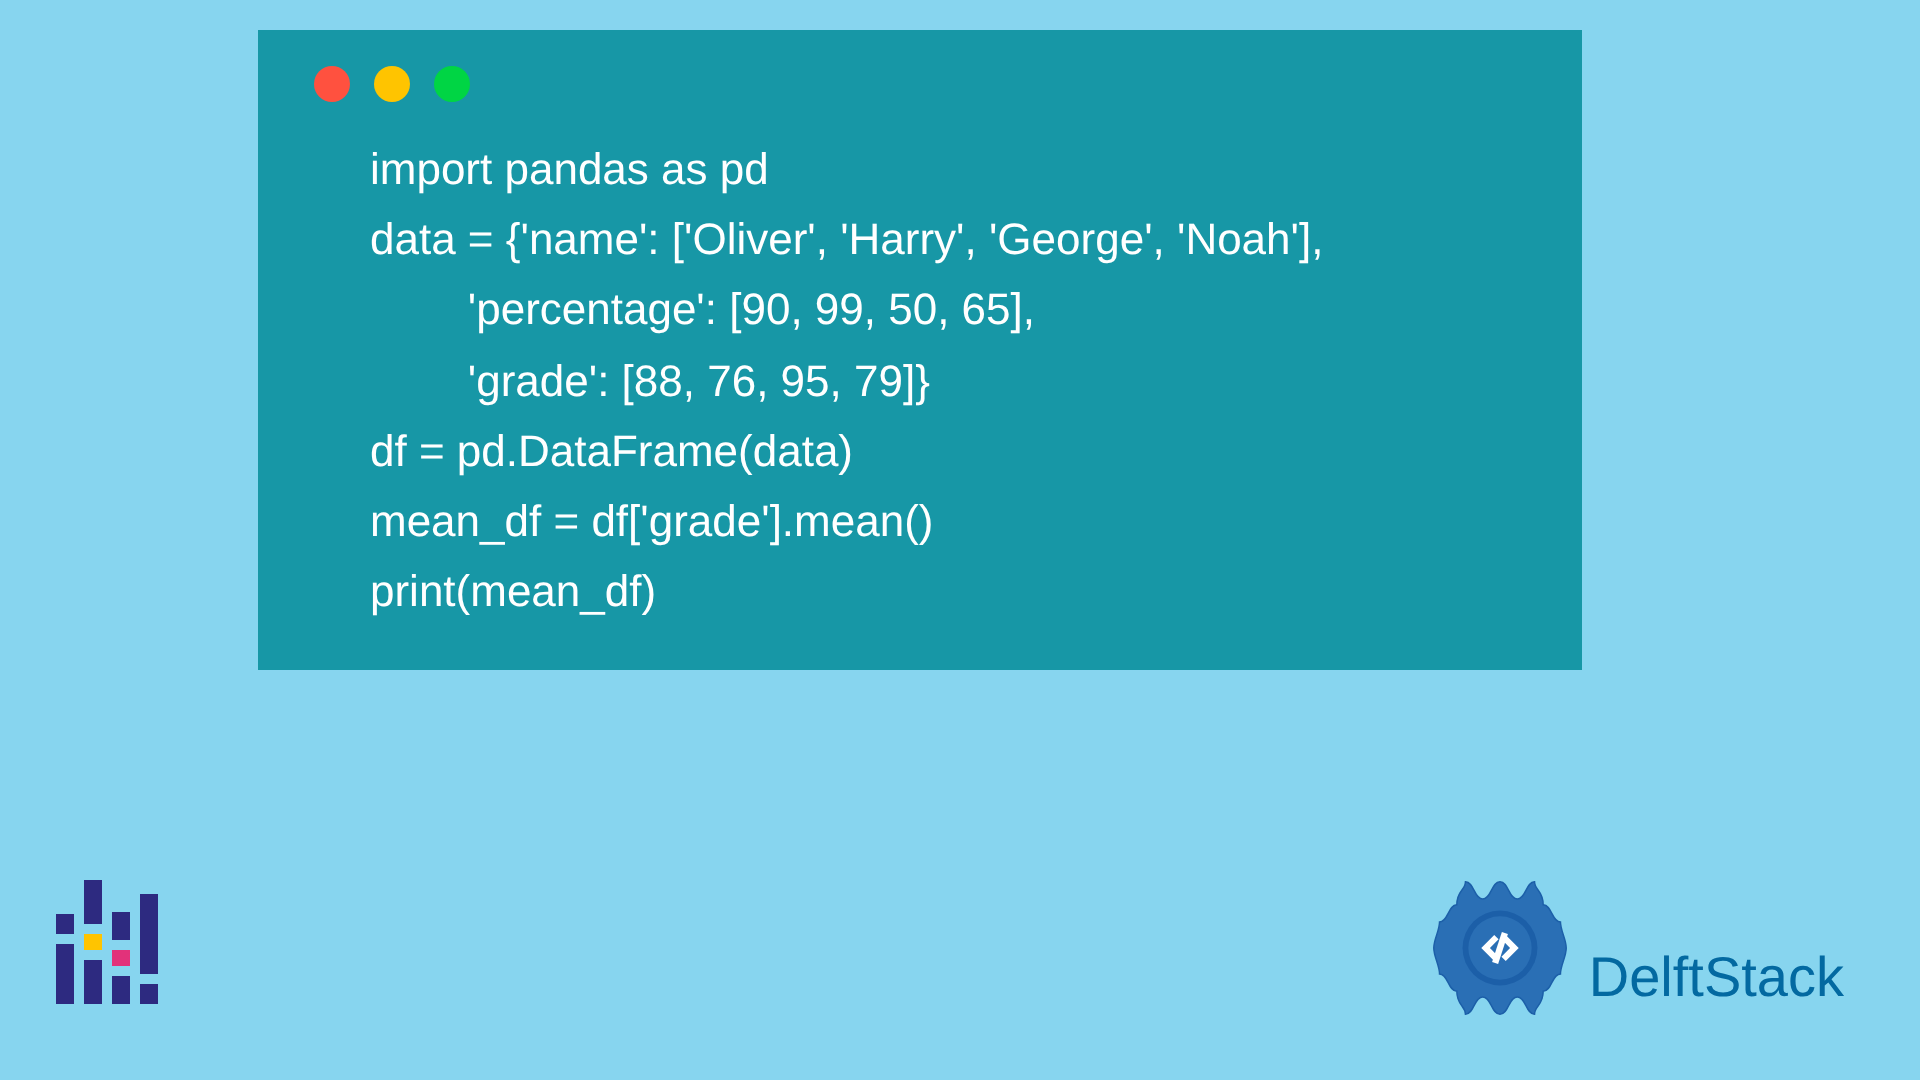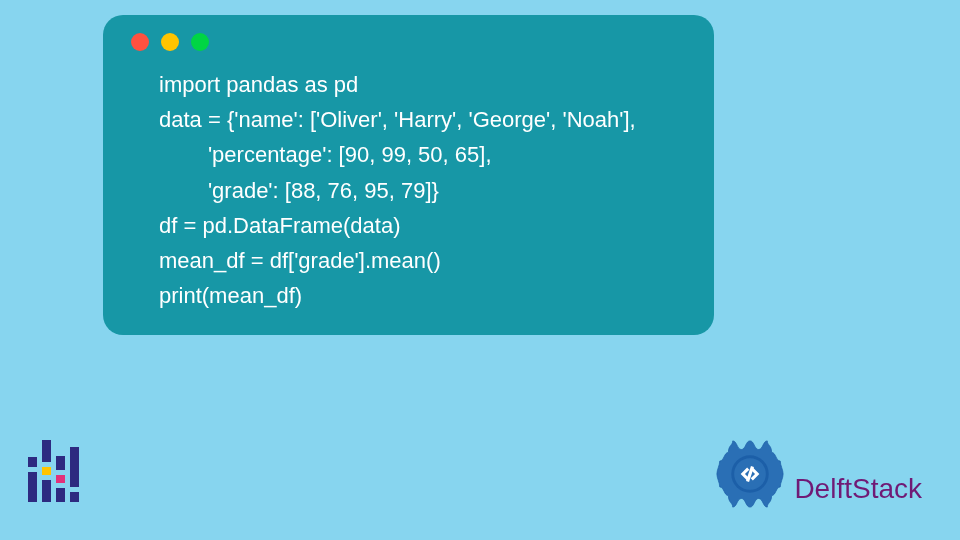--- a/index.html
+++ b/index.html
@@ -6,25 +6,25 @@
   body {
     width: 960px;
     height: 540px;
     background: #87d5ef;
     position: relative;
     font-family: Arial, Helvetica, sans-serif;
     overflow: hidden;
   }
   .code-block {
     position: absolute;
-    left: 103px;
+    left: 129px;
     top: 15px;
-    width: 611px;
+    width: 662px;
     background: #1797a6;
-    border-radius: 20px;
+    border-radius: 0;
     padding: 18px 28px 22px 28px;
   }
   .dots {
     display: flex;
     gap: 12px;
     margin-bottom: 16px;
   }
   .dot {
     width: 18px;
     height: 18px;
@@ -59,21 +59,21 @@
   .seg { width: 9px; }
   .brand {
     position: absolute;
     right: 38px;
     bottom: 30px;
     display: flex;
     align-items: center;
     gap: 8px;
   }
   .brand-text {
-    color: #701a75;
+    color: #0369a1;
     font-size: 28px;
     font-weight: 500;
     margin-top: 29px;
   }
   .brand-logo {
     width: 72px;
     height: 72px;
   }
 </style>
 </head>

